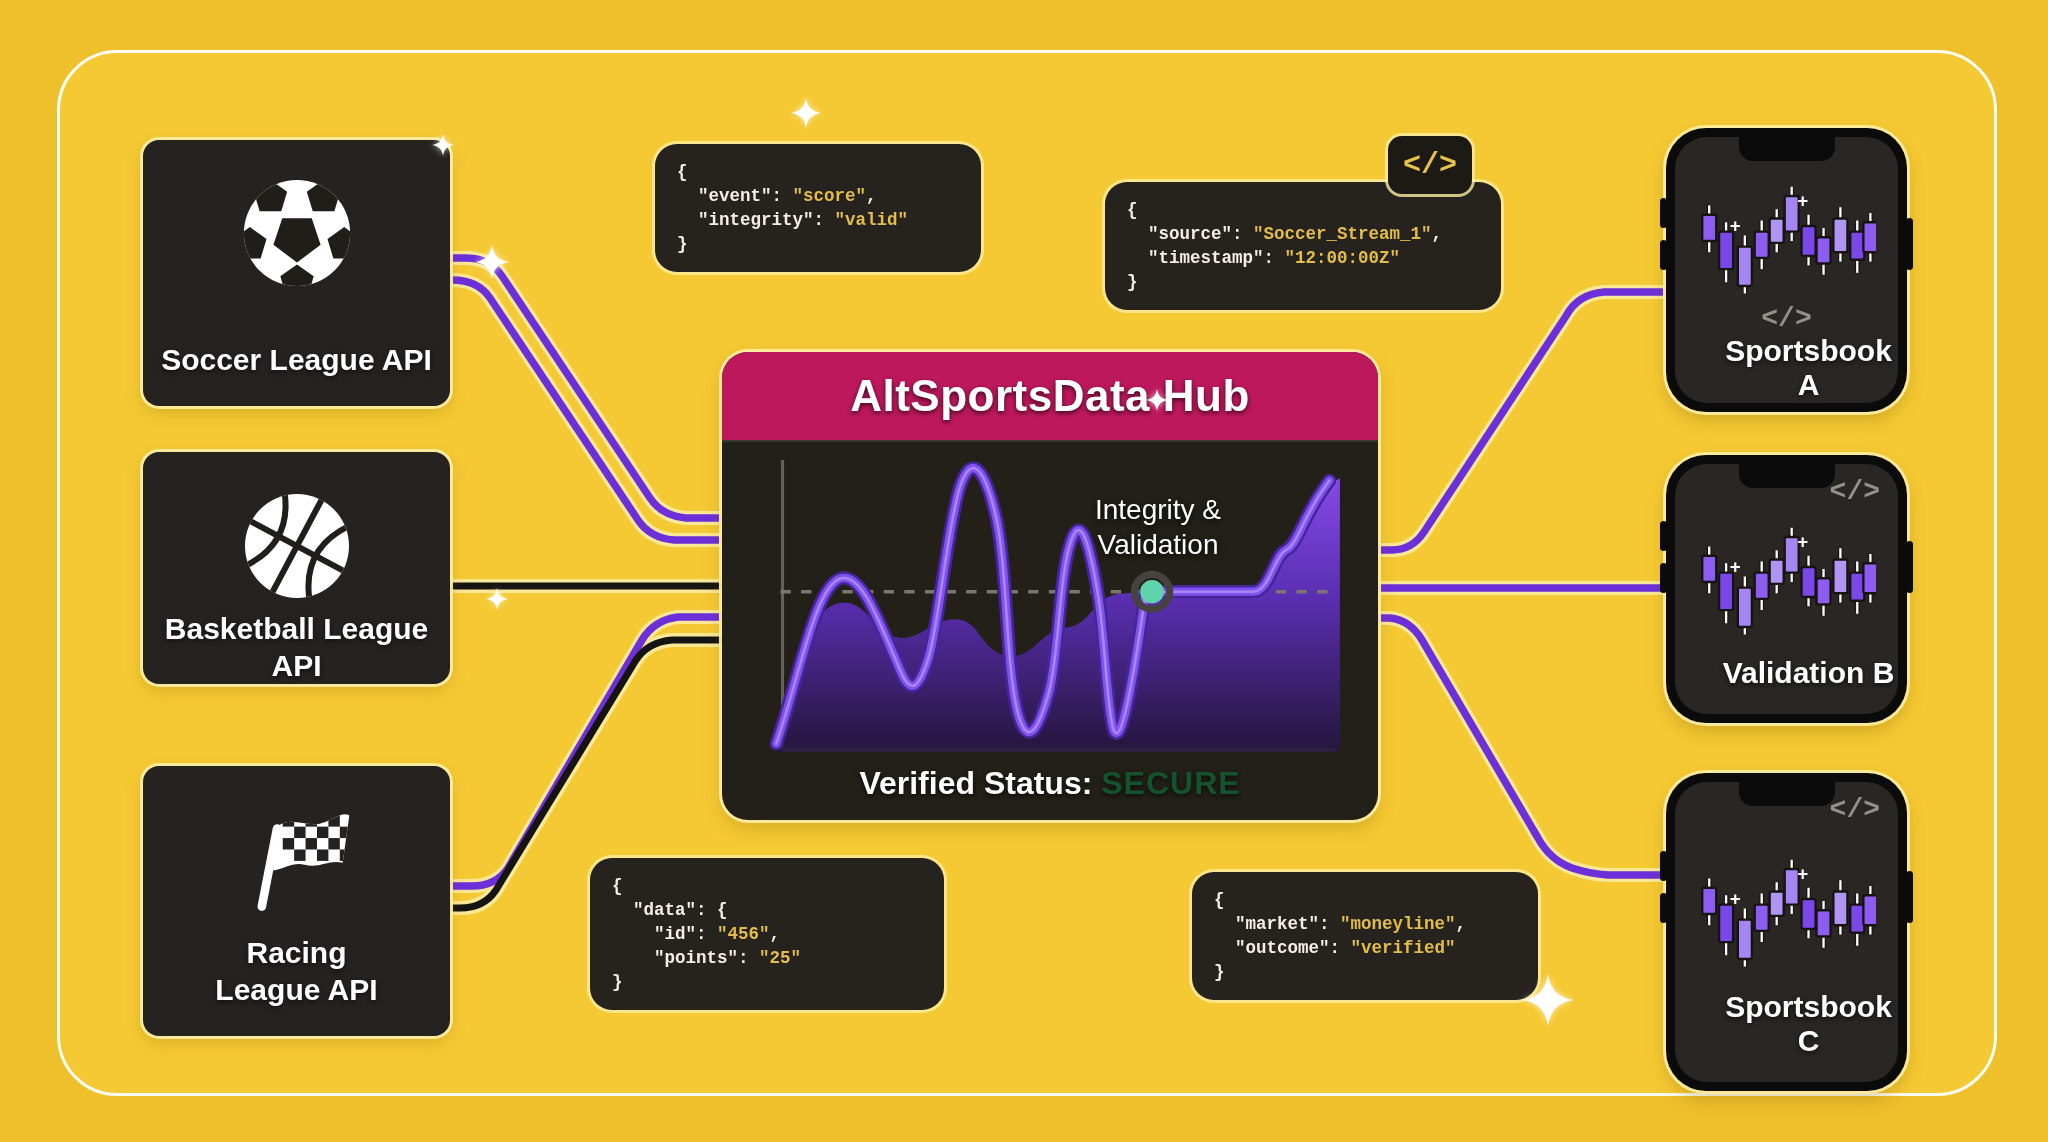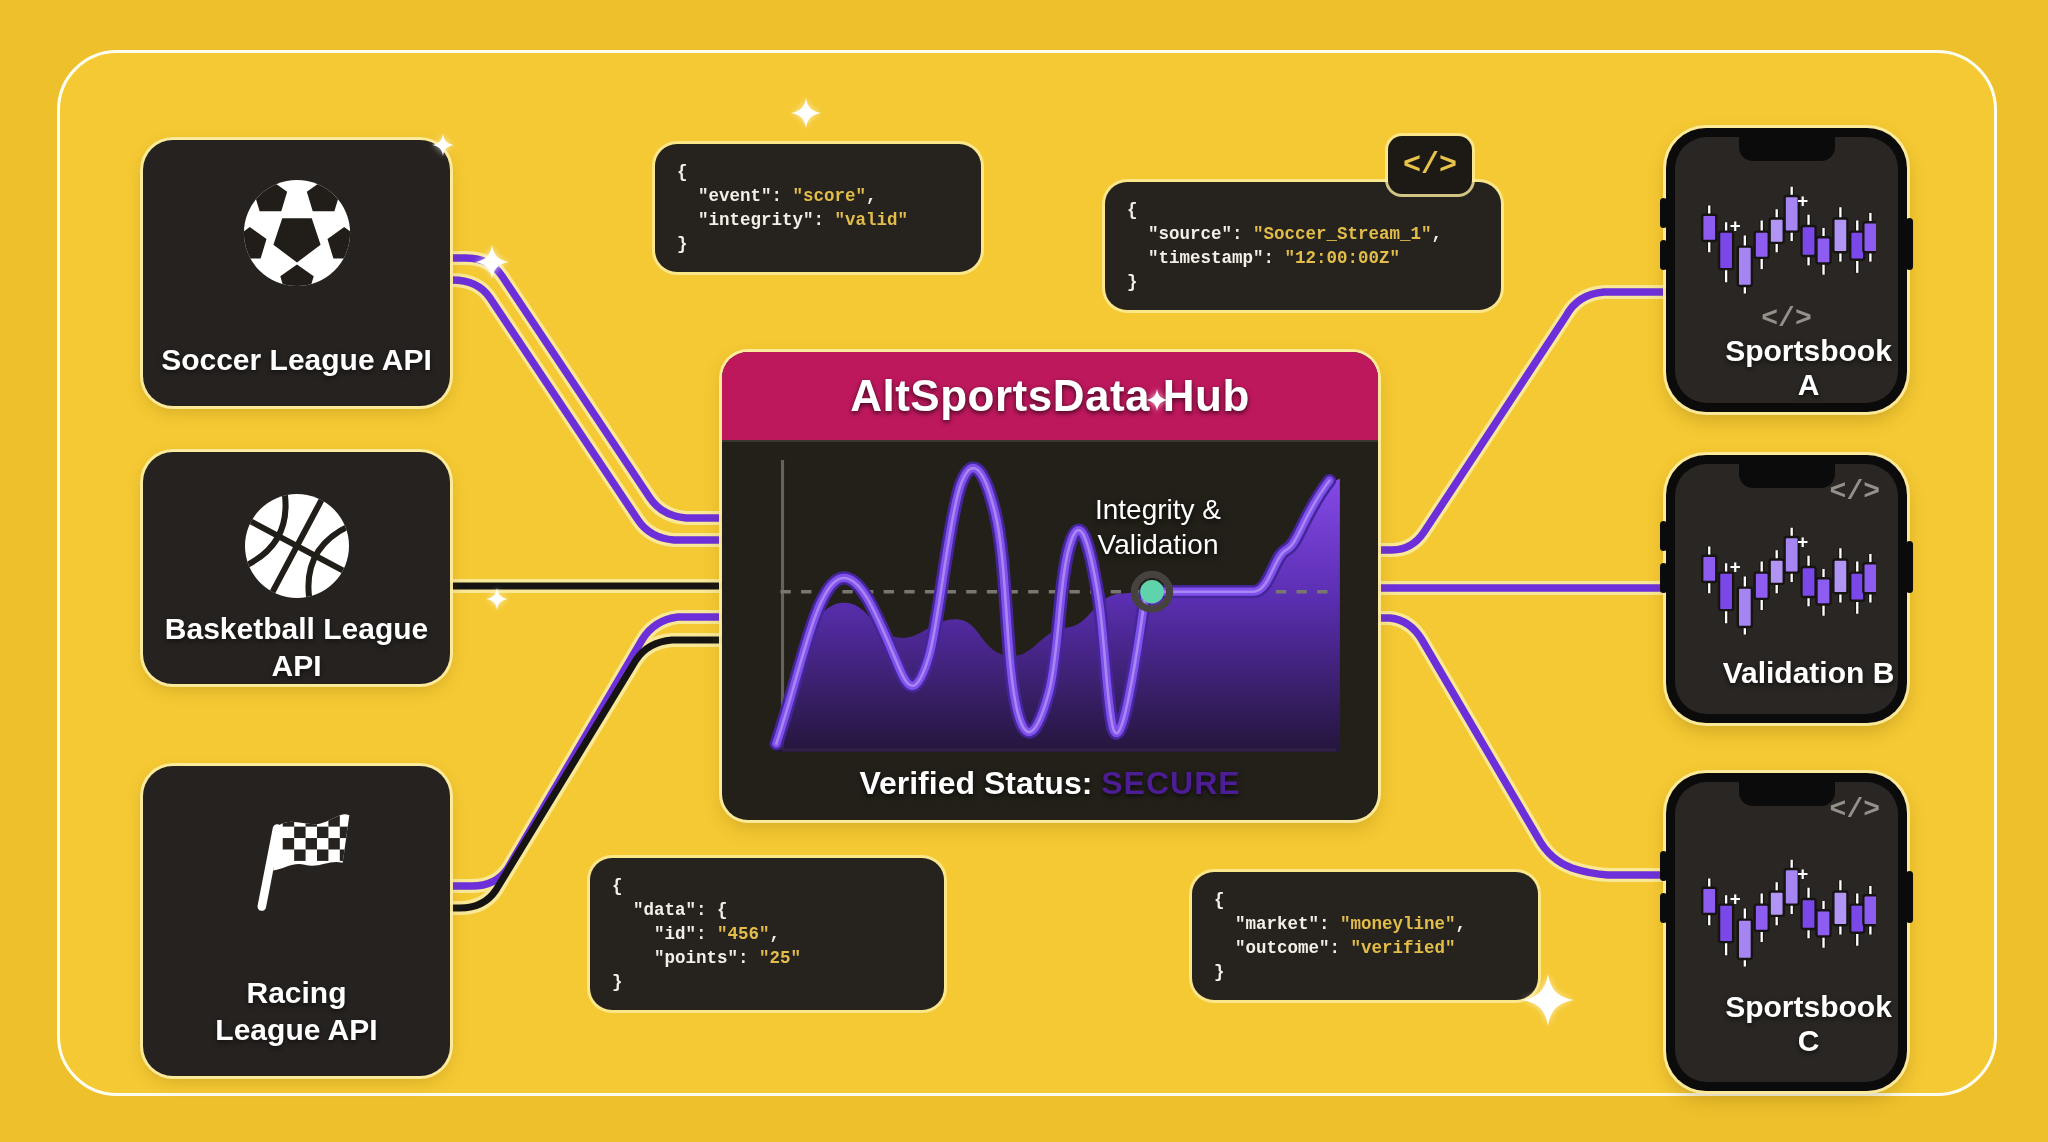--- a/index.html
+++ b/index.html
@@ -13,21 +13,21 @@
     background:#f5c933;border:3px solid #fffef2;border-radius:60px;
   }
   .wires{position:absolute;left:0;top:0;width:2048px;height:1142px;}
   .wires path{fill:none;stroke-linecap:round;stroke-linejoin:round;}
   .wires .halo{stroke:#f9e896;stroke-width:14px;}
   .wires .purple{stroke:#6c2fd9;stroke-width:7.5px;}
   .wires .black{stroke:#161412;stroke-width:7px;}
 
   
   .card{
-    position:absolute;background:#262220;border-radius:30px;
+    position:absolute;background:#262220;border-radius:16px;
     box-shadow:0 0 0 3px rgba(253,236,160,.95), 0 6px 16px rgba(120,90,0,.25);
     display:flex;flex-direction:column;align-items:center;
   }
   .card-label{
     color:#fff;font-weight:700;font-size:30px;line-height:37px;text-align:center;
     white-space:pre-line;margin-top:auto;margin-bottom:28px;
     text-shadow:0 2px 5px rgba(0,0,0,.6);
   }
   .card .icon-wrap{margin-top:34px;}
 
@@ -45,21 +45,21 @@
   .hub-chart{position:absolute;left:44px;top:102px;}
   .hub-annotation{
     position:absolute;left:1048px;top:492px;width:220px;text-align:center;
     color:#fff;font-weight:400;font-size:28px;line-height:35px;white-space:pre-line;
     text-shadow:0 2px 6px rgba(0,0,0,.85);
   }
   .hub-footer{
     position:absolute;left:722px;top:765px;width:656px;text-align:center;
     font-weight:700;font-size:32px;color:#fff;text-shadow:0 2px 5px rgba(0,0,0,.7);
   }
-  .hub-footer .secure{color:#4c1d95;letter-spacing:1px;}
+  .hub-footer .secure{color:#14532d;letter-spacing:1px;}
 
   
   .code-box{
     position:absolute;background:#26231e;border-radius:22px;
     box-shadow:0 0 0 3px rgba(253,238,160,.8);
     padding:16px 22px;
     font-family:"Liberation Mono","DejaVu Sans Mono",monospace;
     font-weight:700;font-size:17.5px;line-height:24px;white-space:pre;
   }
   .code-line .w{color:#f3efe7;}
@@ -219,21 +219,21 @@
         <line x1="4" y1="60" x2="116" y2="60"></line>
         <path d="M22,16 Q56,60 22,104"></path>
         <path d="M98,16 Q64,60 98,104"></path>
       </g>
     </svg>
   </div>
   <div class="card-label">Basketball League
 API</div>
 </div>
 
-<div class="card" style="left:143px;top:766px;width:307px;height:310px;">
+<div class="card" style="left:143px;top:766px;width:307px;height:270px;">
   <div class="icon-wrap">
     <svg width="124" height="118" viewBox="0 0 130 124">
       <line x1="44" y1="30" x2="28" y2="112" stroke="#fff" stroke-width="9" stroke-linecap="round"></line>
       <path id="flagShape" d="M44,28 C60,16 76,30 92,24 C104,20 112,12 120,16 L113,66 C99,62 89,72 73,68 C61,65 53,72 40,74 Z" fill="#fff"></path>
       <clipPath id="flagclip">
           <path d="M44,28 C60,16 76,30 92,24 C104,20 112,12 120,16 L113,66 C99,62 89,72 73,68 C61,65 53,72 40,74 Z"></path>
         </clipPath>
       <g fill="#262220" clip-path="url(#flagclip)">
         <rect x="50" y="16" width="12" height="12"></rect>
           <rect x="74" y="16" width="12" height="12"></rect>

